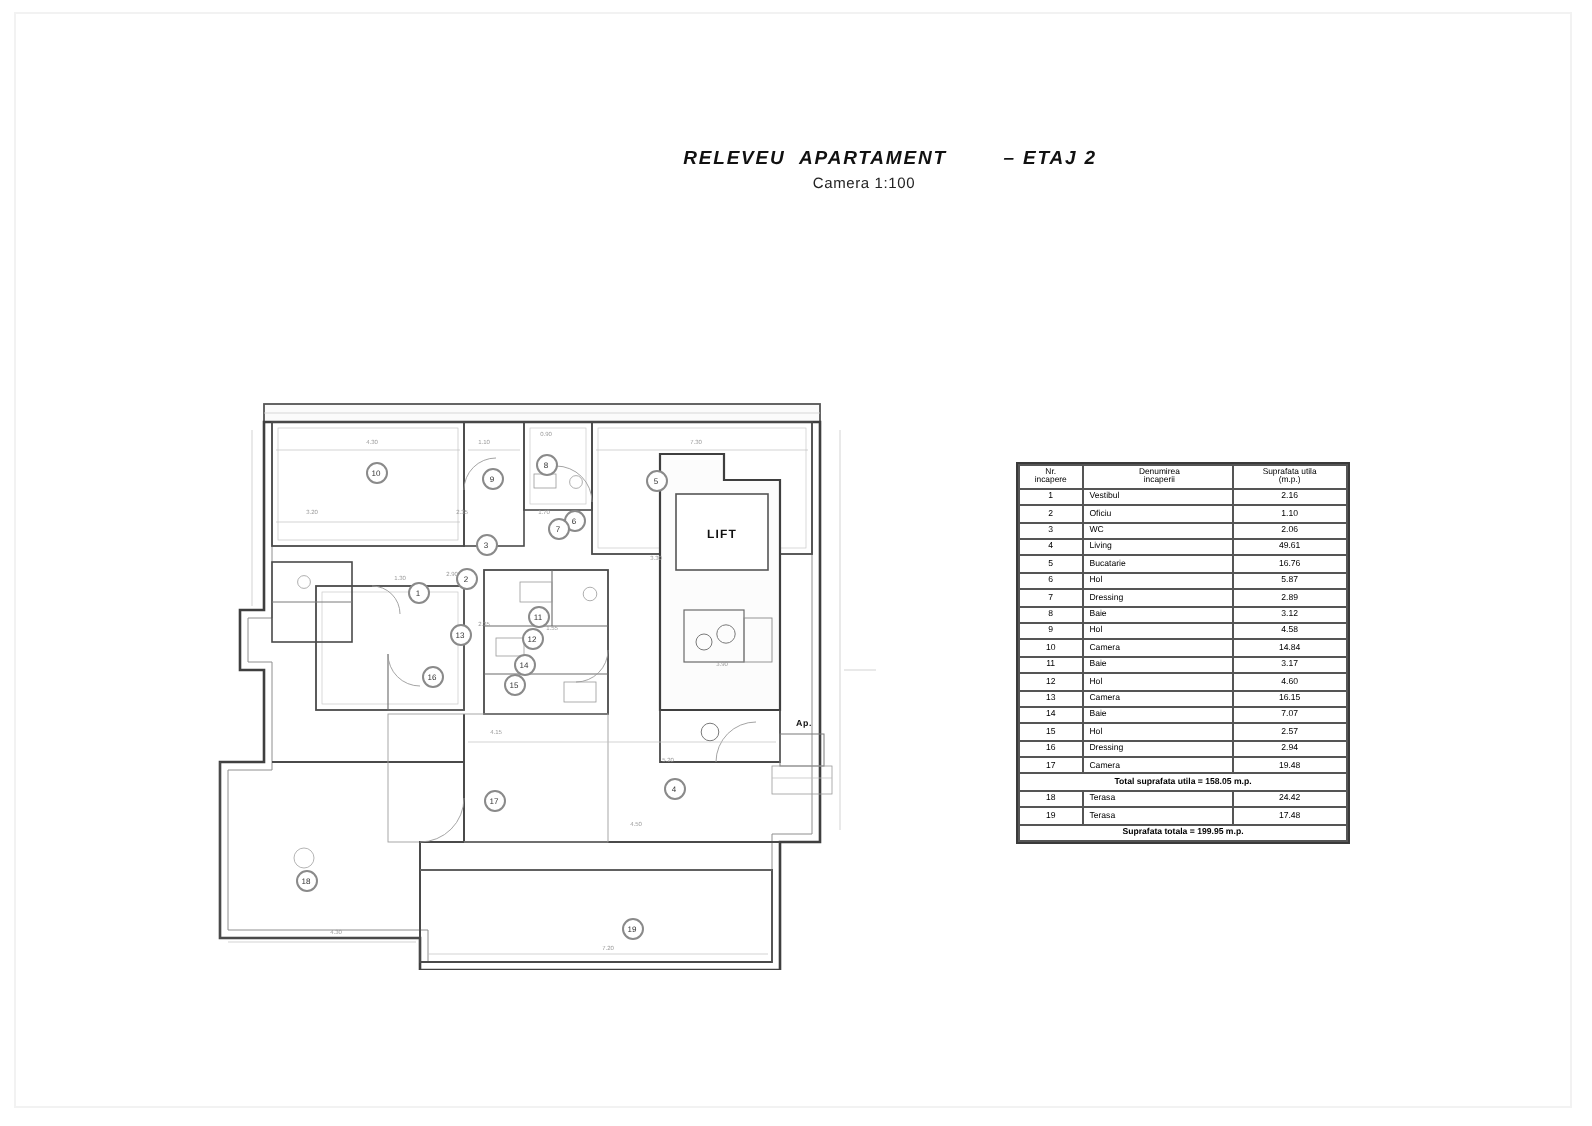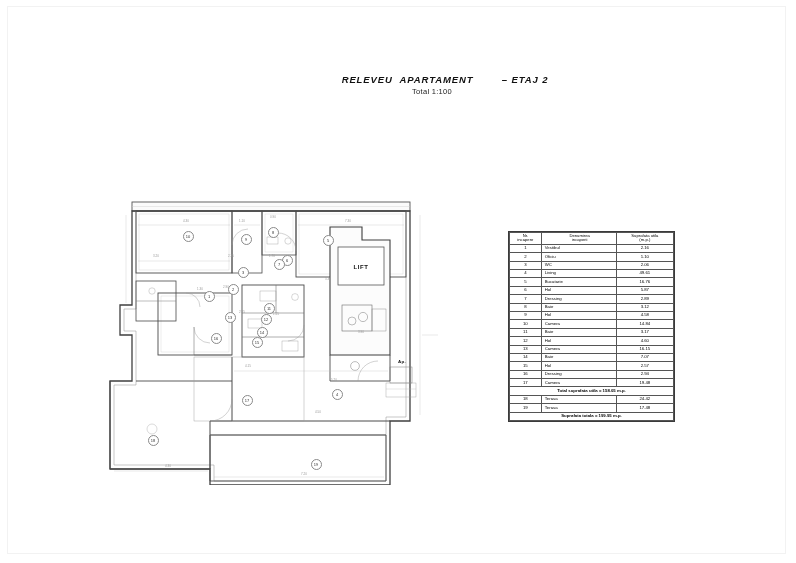--- a/index.html
+++ b/index.html
@@ -39,21 +39,21 @@
   .ap-label{font-size:4.4px;font-weight:bold;letter-spacing:.3px;}
 </style>
 </head>
 <body>
 
 <div id="page">
   <div id="page-border"></div>
 
   <div id="title-block">
     <div id="title-main">RELEVEU  APARTAMENT        – ETAJ 2</div>
-    <div id="title-scale">Total 1:100</div>
+    <div id="title-scale">Camera 1:100</div>
   </div>
 
   <div id="plan">
     <svg width="350" height="300" viewBox="0 0 350 300" xmlns="http://www.w3.org/2000/svg">
       <g fill="none" stroke="#4a4a4a" stroke-width="0.8">
 
         <rect x="42" y="17" width="278" height="9" fill="#fbfbfb" stroke="#555" stroke-width="0.9"></rect>
         <line x1="42" y1="21.5" x2="320" y2="21.5" stroke="#cfcfcf" stroke-width="0.4"></line>
 
         <path d="M42 26 L42 120 L30 120 L30 150 L42 150 L42 196

